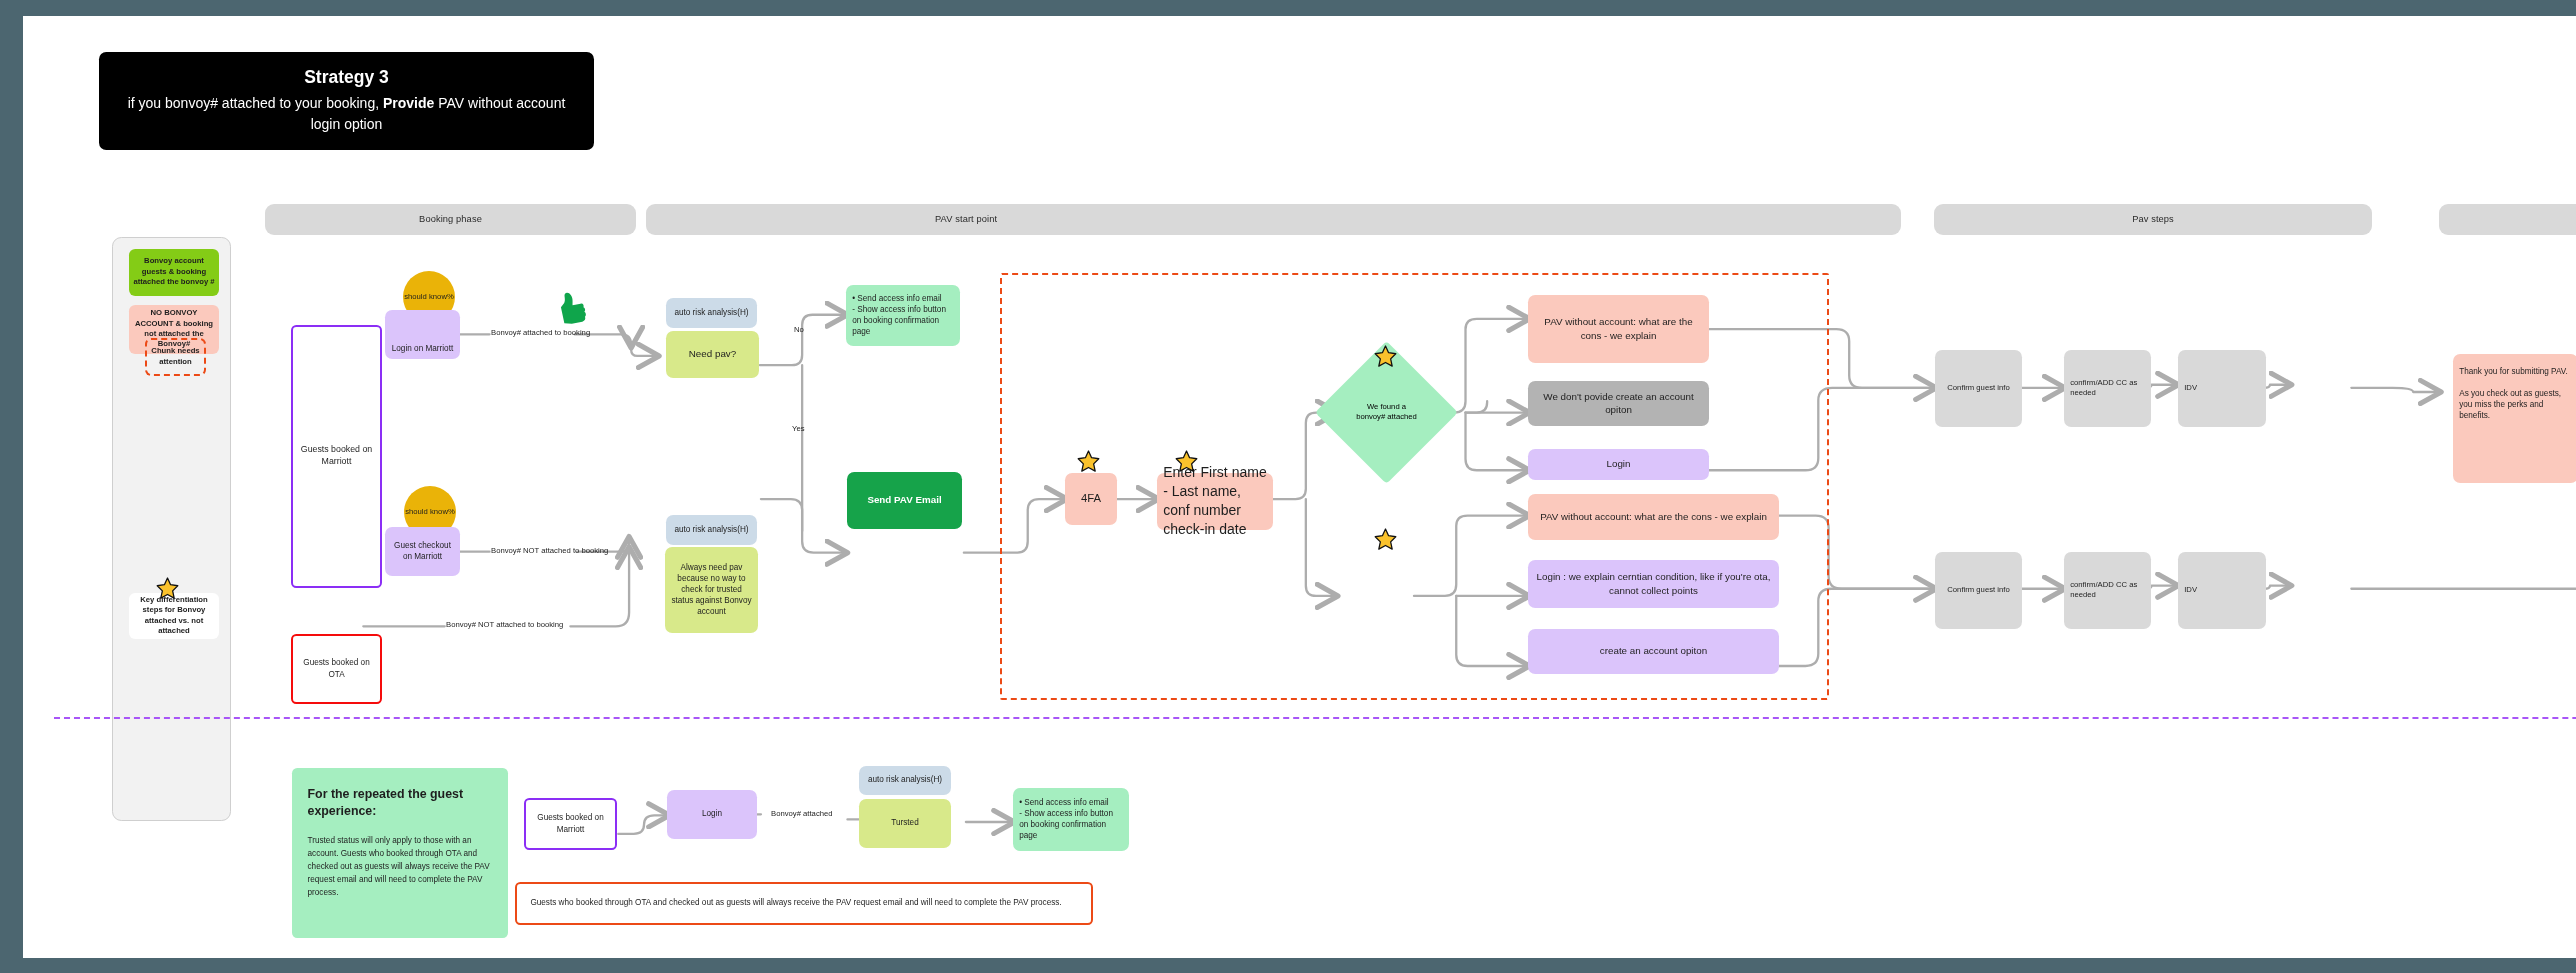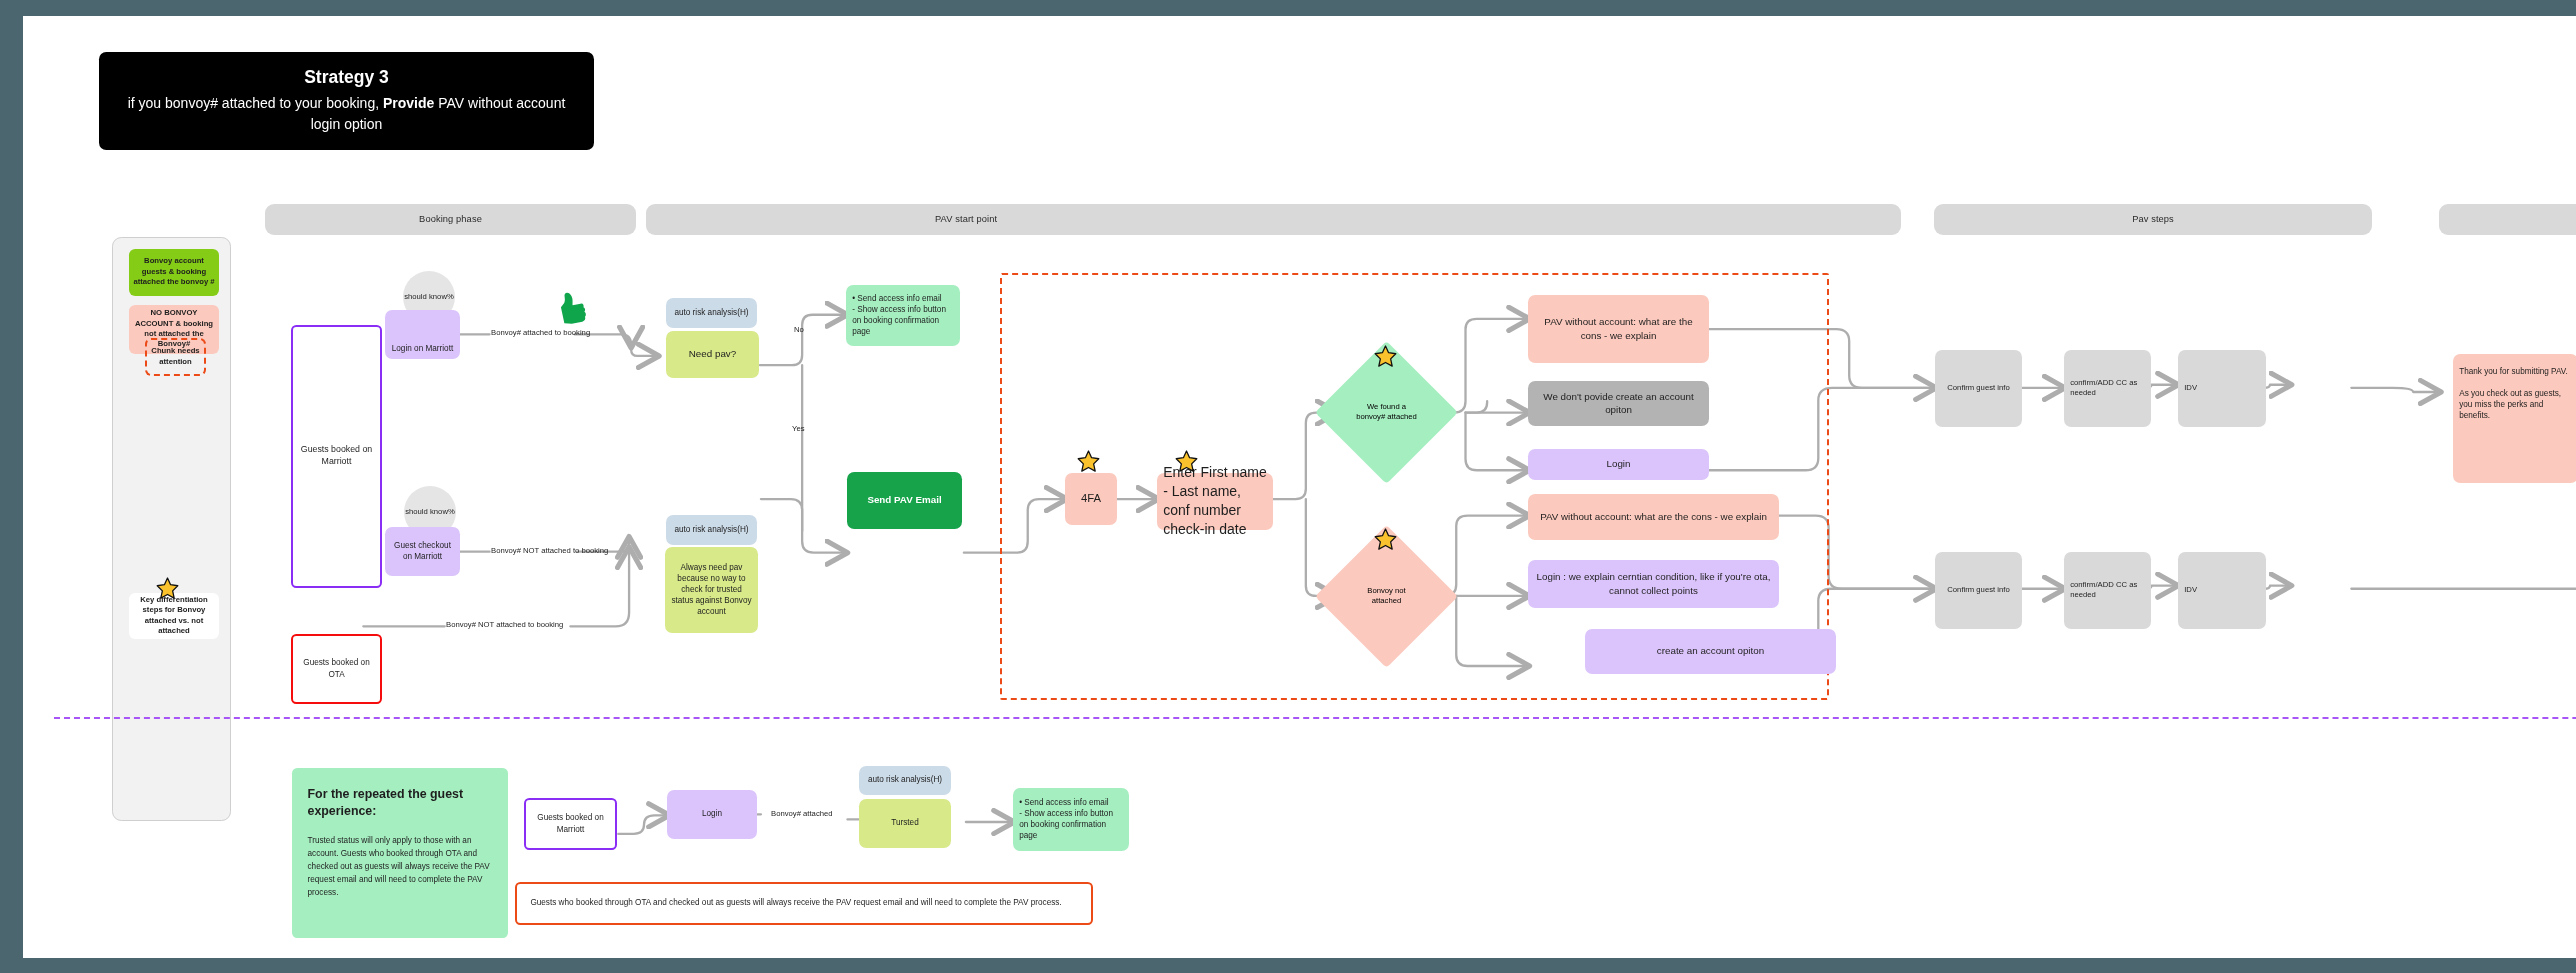--- a/index.html
+++ b/index.html
@@ -29,21 +29,21 @@
   .legend-panel{position:absolute;background:#f2f2f2;border:1px solid #cfcfcf;border-radius:9.3px;}
   .legend-box{position:absolute;box-sizing:border-box;border-radius:6.2px;display:flex;align-items:center;
               justify-content:center;text-align:center;font-weight:bold;font-size:7.7px;color:#1e1e1e;
               line-height:1.35;padding:3.1px;}
   .dashed-legend{background:transparent;border:2.1px dashed #ec4a16;}
   .dashed-region{position:absolute;border:2.1px dashed #ec4a16;border-radius:2.1px;box-sizing:border-box;}
   .divider{position:absolute;border-top:2.1px dashed #a855f7;}
   .edge-label{position:absolute;font-size:7.7px;color:#1e1e1e;white-space:nowrap;}
   .star{position:absolute;width:0;height:0;}
   .star svg{position:absolute;left:0;top:0;overflow:visible;}
-  .circle-note{position:absolute;border-radius:50%;background:#e5e5e5;display:flex;flex-direction:column;
+  .circle-note{position:absolute;border-radius:50%;background:#eab308;display:flex;flex-direction:column;
                align-items:center;justify-content:center;font-size:7.7px;color:#1e1e1e;line-height:1.3;}
   svg.wires{position:absolute;left:0;top:0;pointer-events:none;}
   .thumb{position:absolute;}
 </style>
 </head>
 <body>
 
 <div id="canvas">
 
   <svg class="wires" width="3107" height="942" viewBox="0 0 6031 1829">
@@ -258,26 +258,20 @@
     <div style="position:absolute;left:0;top:0;width:100%;height:100%;display:flex;align-items:center;justify-content:center;">
       <span style="font-size:7.7px;text-align:center;line-height:1.35;width:62px;">We found a bonvoy# attached</span>
     </div>
   </div>
   <div class="star" style="left:1351px;top:329px;">
     <svg width="23" height="21.6" viewBox="0 0 44 42">
         <path d="M22 2 L28 15 L42 17 L32 27 L35 41 L22 34 L9 41 L12 27 L2 17 L16 15 Z" fill="#fac22c" stroke="#111" stroke-width="2.5" stroke-linejoin="round"></path>
       </svg>
   </div>
 
-  <div style="position:absolute;left:1313px;top:530px;width:101px;height:101px;">
-    <div style="position:absolute;left:0;top:0;width:100%;height:100%;background:#fbc9bd;transform:rotate(45deg);border-radius:4.1px;"></div>
-    <div style="position:absolute;left:0;top:0;width:100%;height:100%;display:flex;align-items:center;justify-content:center;">
-      <span style="font-size:7.7px;text-align:center;line-height:1.35;width:62px;">Bonvoy not attached</span>
-    </div>
-  </div>
   <div class="star" style="left:1351px;top:512px;">
     <svg width="23" height="21.6" viewBox="0 0 44 42">
         <path d="M22 2 L28 15 L42 17 L32 27 L35 41 L22 34 L9 41 L12 27 L2 17 L16 15 Z" fill="#fac22c" stroke="#111" stroke-width="2.5" stroke-linejoin="round"></path>
       </svg>
   </div>
 
   <div class="node" style="left:1505px;top:279px;width:181px;height:68px;background:#fbc9bd;font-size:9.8px;">
     <span>PAV without account: what are the cons - we explain</span>
   </div>
   <div class="node" style="left:1505px;top:365px;width:181px;height:45px;background:#b3b3b3;font-size:9.8px;">
@@ -286,21 +280,21 @@
   <div class="node" style="left:1505px;top:433px;width:181px;height:31px;background:#dbc4fb;font-size:9.8px;">
     <span>Login</span>
   </div>
 
   <div class="node" style="left:1505px;top:478px;width:251px;height:46px;background:#fbc9bd;font-size:9.8px;">
     <span>PAV without account: what are the cons - we explain</span>
   </div>
   <div class="node" style="left:1505px;top:544px;width:251px;height:48px;background:#dbc4fb;font-size:9.8px;">
     <span>Login : we explain cerntian condition, like if you're ota, cannot collect points</span>
   </div>
-  <div class="node" style="left:1562px;top:613px;width:251px;height:45px;background:#dbc4fb;font-size:9.8px;">
+  <div class="node" style="left:1505px;top:613px;width:251px;height:45px;background:#dbc4fb;font-size:9.8px;">
     <span>create an account opiton</span>
   </div>
 
   <div class="node" style="left:1912px;top:334px;width:87px;height:77px;background:#d9d9d9;font-size:7.7px;">
     <span>Confirm guest info</span>
   </div>
   <div class="node nodeL" style="left:2041px;top:334px;width:87px;height:77px;background:#d9d9d9;font-size:7.7px;">
     <span>confirm/ADD CC  as needed</span>
   </div>
   <div class="node nodeL" style="left:2155px;top:334px;width:88px;height:77px;background:#d9d9d9;font-size:7.7px;">

